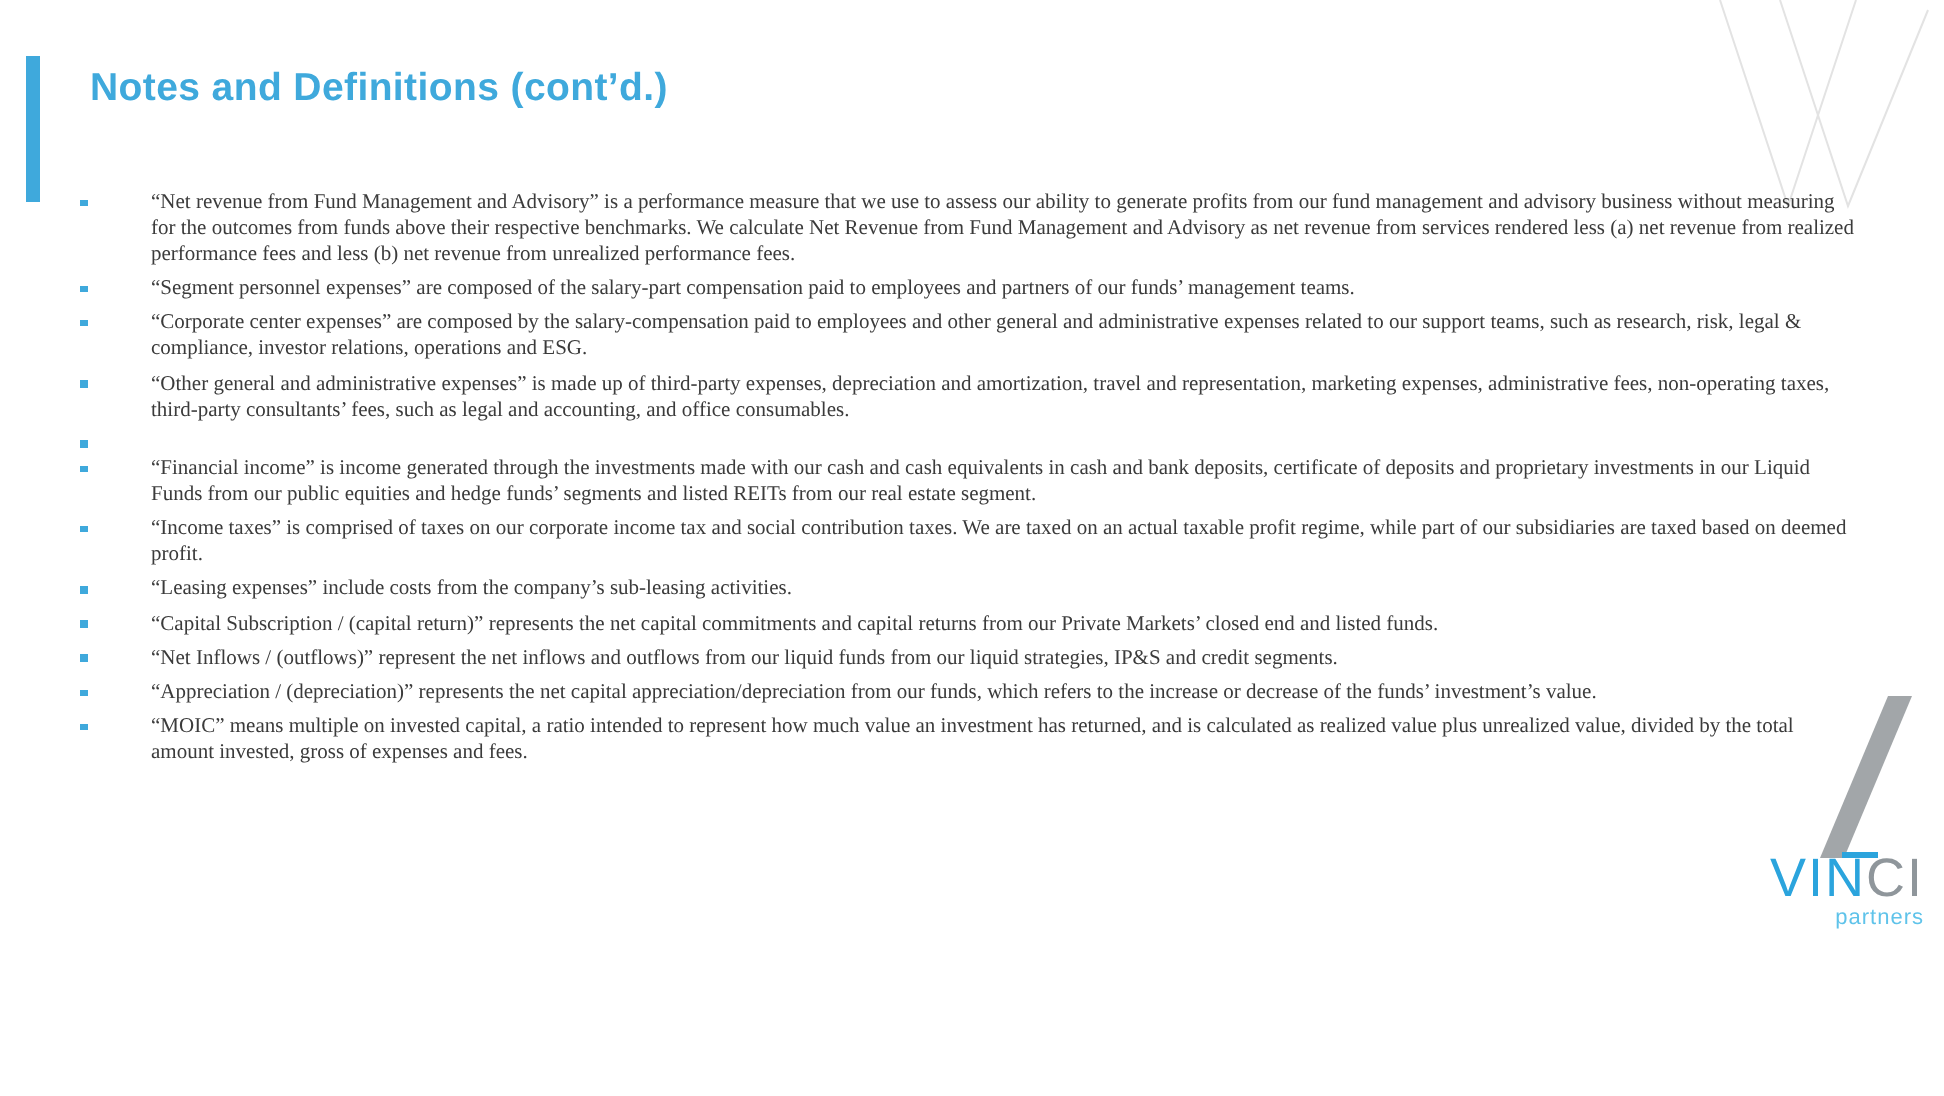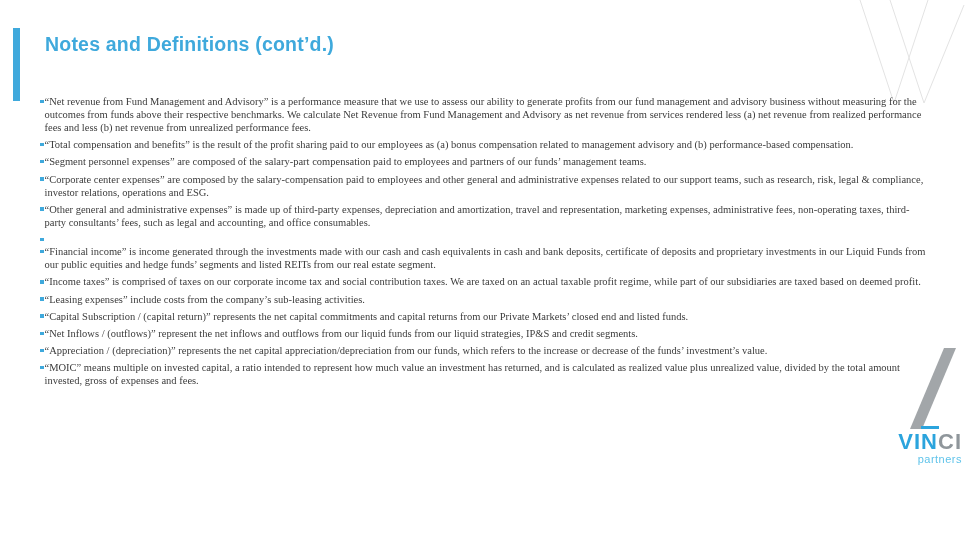--- a/index.html
+++ b/index.html
@@ -16,31 +16,31 @@
   }
   
   .watermark{position:absolute;right:0;top:0;pointer-events:none;}
   
   .bullets{
     position:absolute;left:40px;top:95px;width:890px;margin:0;padding:0;list-style:none;
     font-family:"Liberation Serif",serif;font-size:10.5px;line-height:13px;color:#3b3b3b;
   }
   .bullet-item{display:flex;margin:0 0 4.2px 0;padding:0;}
   .marker{flex:0 0 auto;width:3.5px;height:3.5px;margin:4.6px 0 0 0;background:#3fa9dc;}
-  .btext{display:block;margin-left:1px;}
+  .btext{display:block;margin-left:32px;}
   
   .page-num{
     position:absolute;left:840px;top:524px;font-size:8.5px;color:#3f3f3f;
     font-family:Liberation Serif, serif;
   }
   .logo{position:absolute;right:8px;bottom:8px;width:104px;height:118px;}
   .logo-slash{position:absolute;right:2px;top:0;}
   .logo-row{
     position:absolute;right:2px;bottom:13px;white-space:nowrap;
-    font-family:"Liberation Sans",sans-serif;font-weight:bold;font-size:22px;line-height:1;
+    font-family:"Liberation Sans",sans-serif;font-weight:normal;font-size:27px;line-height:1;
     letter-spacing:1px;
   }
   .logo-vin{color:#2ba4dd;}
   .logo-ci{color:#8f969b;position:relative;}
   .logo-overbar{position:absolute;right:25px;bottom:37px;width:18px;height:3px;background:#2ba4dd;}
   .logo-tagline{
     position:absolute;right:2px;bottom:1px;font-family:"Liberation Sans",sans-serif;
     font-size:11px;font-weight:normal;color:#5fc3ea;letter-spacing:0.5px;padding-left:35px;
   }
 </style>
@@ -54,24 +54,20 @@
 
   <svg class="watermark" width="140" height="105" viewBox="0 0 140 105">
     <polyline points="28,0 62,103 96,0" fill="none" stroke="#e3e3e3" stroke-width="1"></polyline>
     <polyline points="58,0 92,103 132,5" fill="none" stroke="#e3e3e3" stroke-width="1"></polyline>
   </svg>
 
   <ul class="bullets">
     <li class="bullet-item">
       <span class="marker"></span>
       <span class="btext">“Net revenue from Fund Management and Advisory” is a performance measure that we use to assess our ability to generate profits from our fund management and advisory business without measuring for the outcomes from funds above their respective benchmarks. We calculate Net Revenue from Fund Management and Advisory as net revenue from services rendered less (a) net revenue from realized performance fees and less (b) net revenue from unrealized performance fees.</span>
-    </li>
-    <li class="bullet-item">
-      <span class="marker"></span>
-      <span class="btext">“Total compensation and benefits” is the result of the profit sharing paid to our employees as (a) bonus compensation related to management advisory and (b) performance-based compensation.</span>
     </li>
     <li class="bullet-item">
       <span class="marker"></span>
       <span class="btext">“Segment personnel expenses” are composed of the salary-part compensation paid to employees and partners of our funds’ management teams.</span>
     </li>
     <li class="bullet-item">
       <span class="marker"></span>
       <span class="btext">“Corporate center expenses” are composed by the salary-compensation paid to employees and other general and administrative expenses related to our support teams, such as research, risk, legal &amp; compliance, investor relations, operations and ESG.</span>
     </li>
     <li class="bullet-item">

